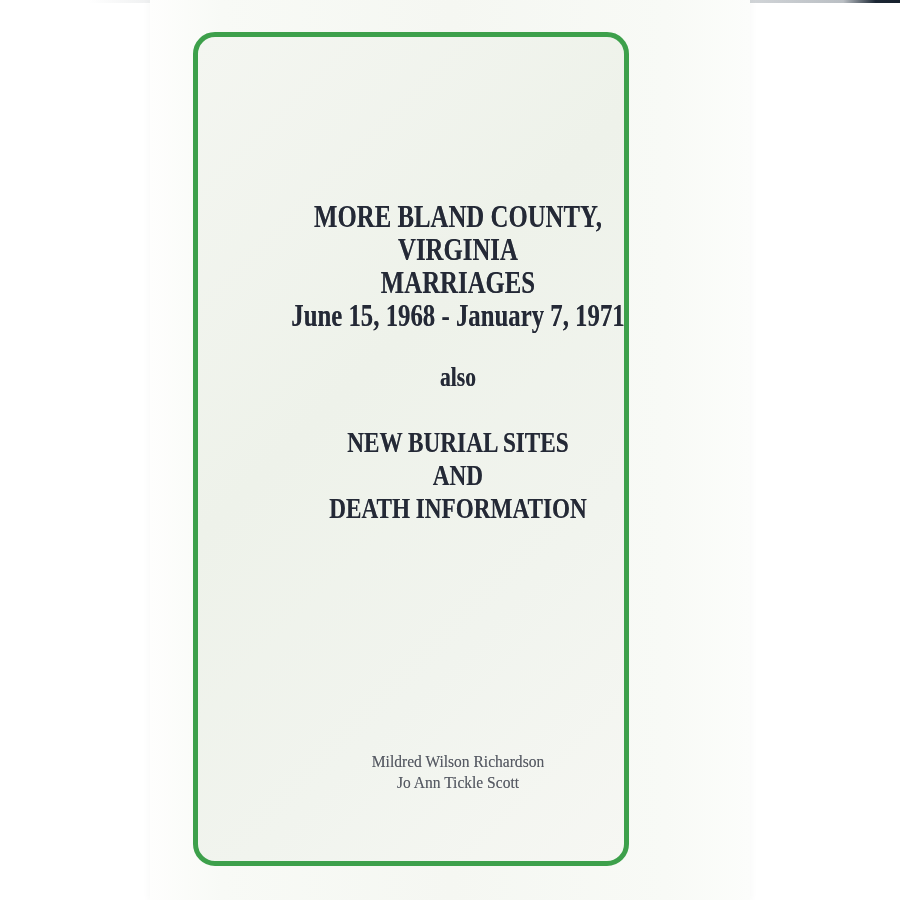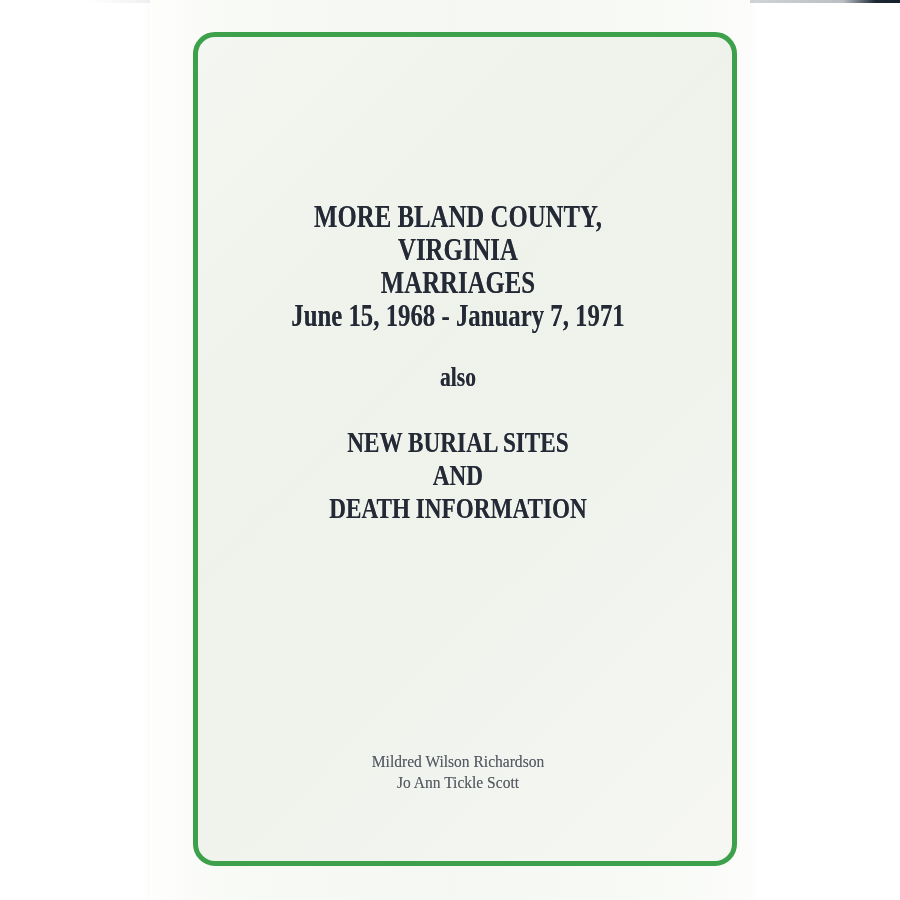--- a/index.html
+++ b/index.html
@@ -45,21 +45,21 @@
       #f8faf6 12%,
       #f5f7f2 50%,
       #f8faf6 86%,
       #fcfdfb 100%);
     box-shadow: 0 0 8px rgba(60,70,60,0.05);
   }
   .green-frame {
     position: absolute;
     left: 43px;
     top: 32px;
-    width: 544px;
+    width: 436px;
     height: 834px;
     box-sizing: border-box;
     border: 5px solid #3da04b;
     border-radius: 22px;
     background: linear-gradient(135deg,
       #f4f6f1 0%,
       #eef2ea 40%,
       #f1f4ee 70%,
       #f6f7f3 100%);
   }

